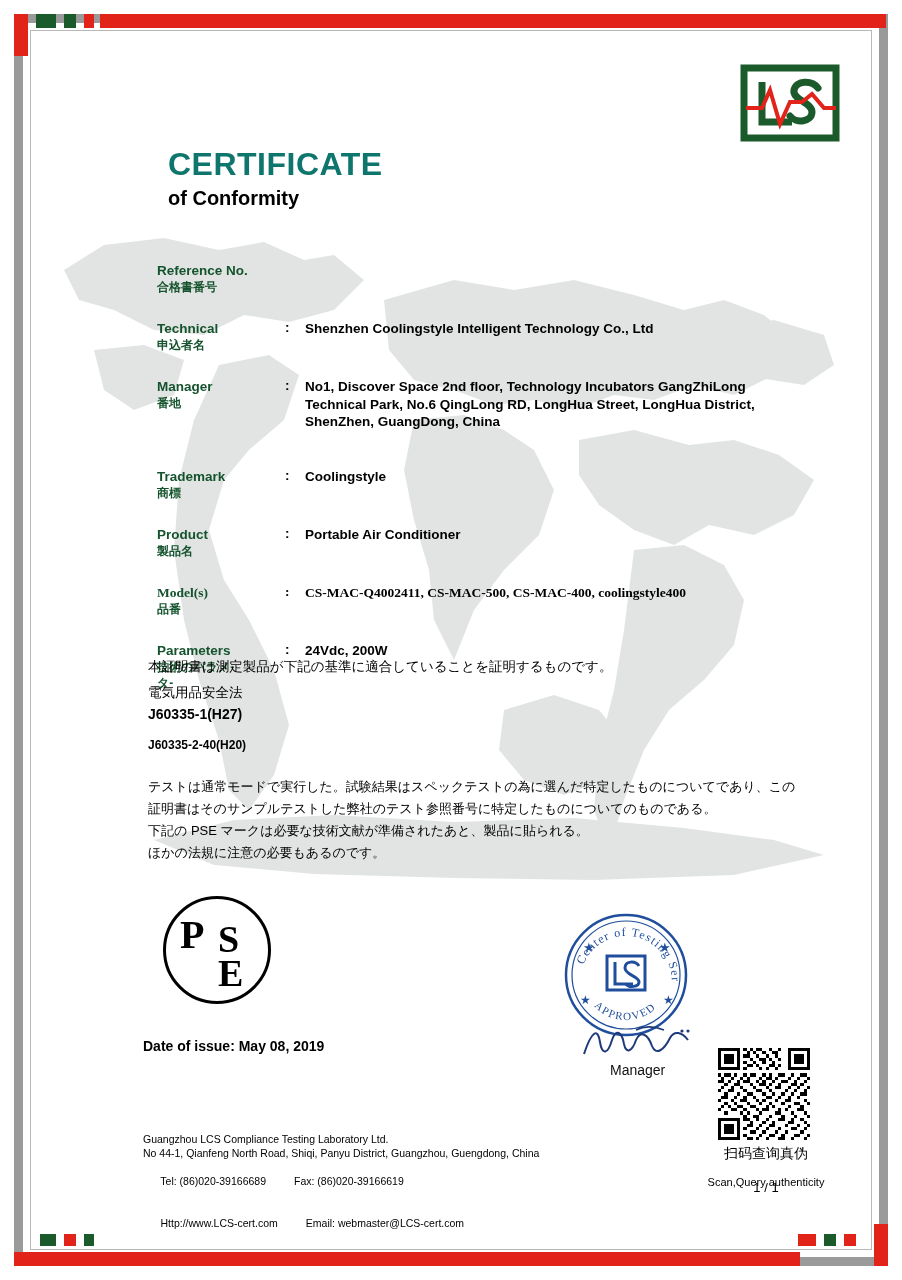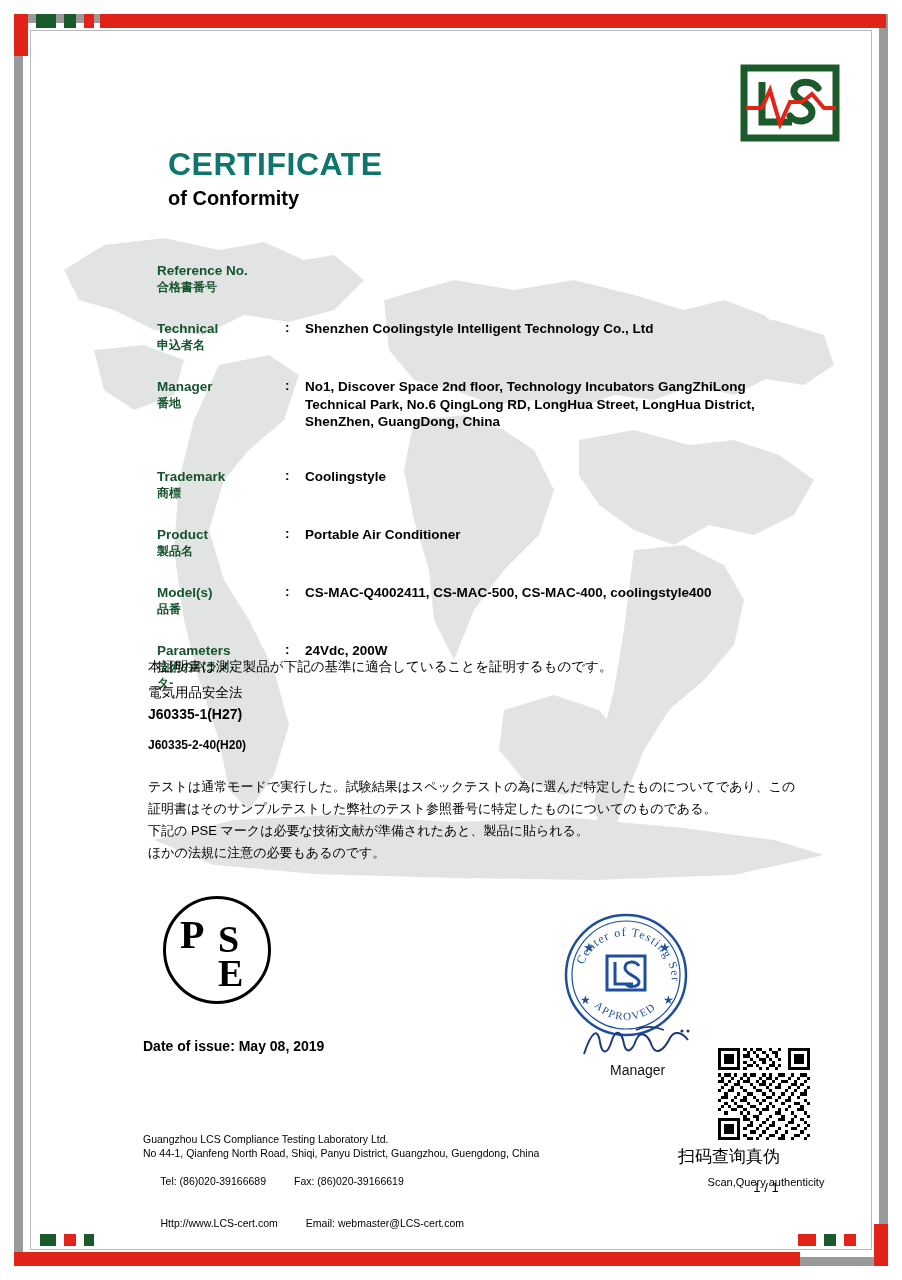--- a/index.html
+++ b/index.html
@@ -221,25 +221,25 @@
   
   .qr {
     position: absolute;
     left: 718px;
     top: 1048px;
     width: 92px;
     height: 92px;
   }
   .qr-cap1 {
     position: absolute;
-    left: 670px;
+    left: 707px;
     top: 1145px;
     width: 118px;
     text-align: center;
-    font-size: 17px;
+    font-size: 14px;
     color: #000;
   }
   .qr-cap2 {
     position: absolute;
     left: 700px;
     top: 1160px;
     width: 132px;
     text-align: center;
     font-size: 11px;
     color: #000;
@@ -354,21 +354,21 @@
 
     <div class="field-row" style="height:44px;">
       <div class="f-label">
         <span>Product</span>
         <span class="f-label2">製品名</span>
       </div>
       <div class="f-colon">:</div>
       <div class="f-value">Portable Air Conditioner</div>
     </div>
 
-    <div class="field-row" style="height:44px;">
+    <div class="field-row" style="height:44px;font-family:Liberation Serif, serif;">
       <div class="f-label">
         <span>Model(s)</span>
         <span class="f-label2">品番</span>
       </div>
       <div class="f-colon">:</div>
       <div class="f-value">CS-MAC-Q4002411, CS-MAC-500, CS-MAC-400, coolingstyle400</div>
     </div>
 
     <div class="field-row" style="height:60px;">
       <div class="f-label">

